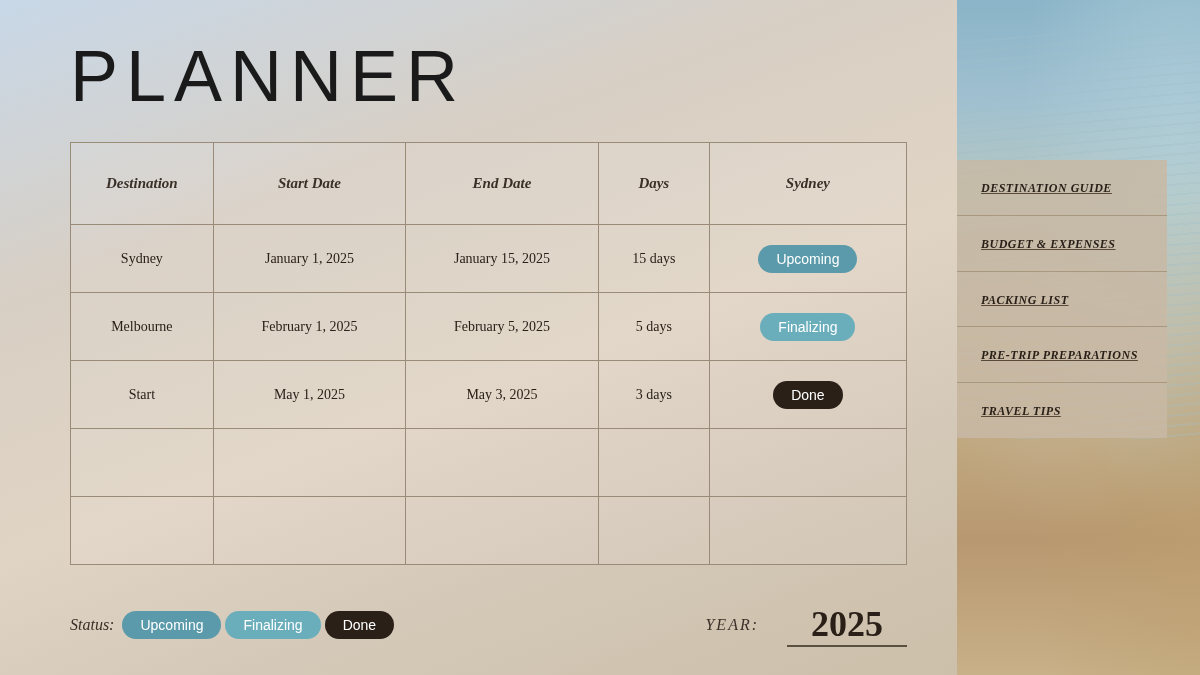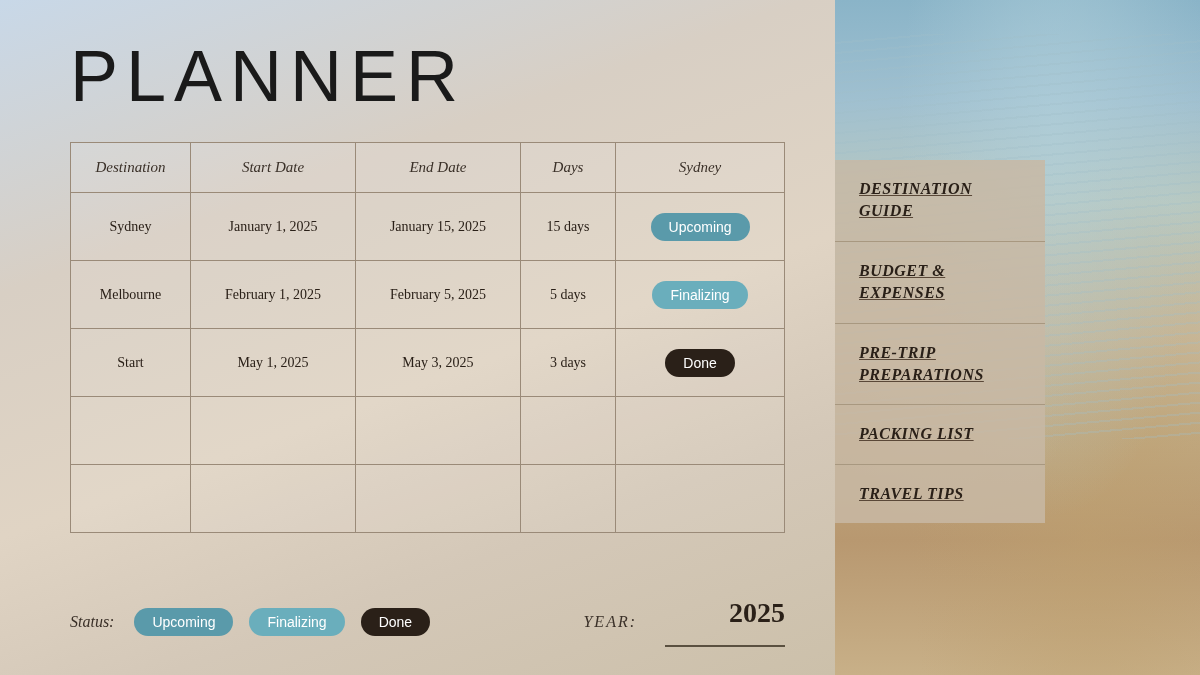--- a/index.html
+++ b/index.html
@@ -8,21 +8,21 @@
       width: 1200px;
       height: 675px;
       overflow: hidden;
       font-family: Georgia, 'Times New Roman', serif;
       display: flex;
       position: relative;
     }
 
     
     .left-panel {
-      width: 835px;
+      width: 957px;
       height: 675px;
       background: linear-gradient(160deg, #c8d8e8 0%, #d8cfc4 30%, #e0d4c4 55%, #d4c8b8 75%, #ccc0aa 100%);
       position: relative;
       padding: 40px 50px 30px 70px;
       flex-shrink: 0;
     }
 
     
     .right-panel {
       width: 365px;
@@ -80,24 +80,24 @@
     .planner-table th,
     .planner-table td {
       border: 1px solid #9a8a78;
       padding: 0;
       text-align: center;
       vertical-align: middle;
     }
 
     .planner-table th {
       font-style: italic;
-      font-weight: normal;
+      font-weight: bold;
       font-size: 15px;
       color: #3a3028;
-      padding: 16px 10px;
+      padding: 32px 10px;
       background: rgba(255,255,255,0.1);
     }
 
     .planner-table td {
       font-size: 14px;
       color: #2a2018;
       padding: 18px 14px;
       height: 68px;
       background: rgba(255,255,255,0.08);
     }
@@ -135,21 +135,21 @@
       left: 70px;
       right: 50px;
       display: flex;
       align-items: center;
       justify-content: space-between;
     }
 
     .status-legend {
       display: flex;
       align-items: center;
-      gap: 16px;
+      gap: 4px;
     }
 
     .status-label {
       font-style: italic;
       font-size: 16px;
       color: #3a3028;
       margin-right: 4px;
     }
 
     .year-section {
@@ -159,27 +159,27 @@
     }
 
     .year-label {
       font-style: italic;
       font-size: 16px;
       color: #3a3028;
       letter-spacing: 2px;
     }
 
     .year-value {
-      font-size: 28px;
+      font-size: 36px;
       font-weight: bold;
       color: #2a2018;
       border-bottom: 2px solid #5a5040;
-      padding-bottom: 16px;
+      padding-bottom: 0;
       min-width: 120px;
-      text-align: right;
+      text-align: center;
     }
 
     
     .nav-menu {
       position: absolute;
       top: 160px;
       left: 0;
       width: 210px;
       background: rgba(200,185,165,0.85);
       z-index: 10;
@@ -191,21 +191,21 @@
       cursor: pointer;
     }
 
     .nav-item:last-child {
       border-bottom: none;
     }
 
     .nav-item-label {
       font-style: italic;
       font-weight: bold;
-      font-size: 16px;
+      font-size: 12px;
       color: #2a2018;
       text-decoration: underline;
       text-decoration-color: #5a4838;
       letter-spacing: 0.5px;
       line-height: 1.4;
       text-transform: uppercase;
     }
   </style>
 </head>
 <body>
@@ -294,18 +294,18 @@
   </div>
 
 </div>
 
 <div class="right-panel">
 
   <nav class="nav-menu" id="nav-menu">
 
   <div class="nav-item"><span class="nav-item-label">DESTINATION GUIDE</span></div>
       <div class="nav-item"><span class="nav-item-label">BUDGET &amp; EXPENSES</span></div>
+      <div class="nav-item"><span class="nav-item-label">PACKING LIST</span></div>
       <div class="nav-item"><span class="nav-item-label">PRE-TRIP PREPARATIONS</span></div>
-      <div class="nav-item"><span class="nav-item-label">PACKING LIST</span></div>
       <div class="nav-item"><span class="nav-item-label">TRAVEL TIPS</span></div>
     </nav>
 
 </div>
 
 </body></html>

